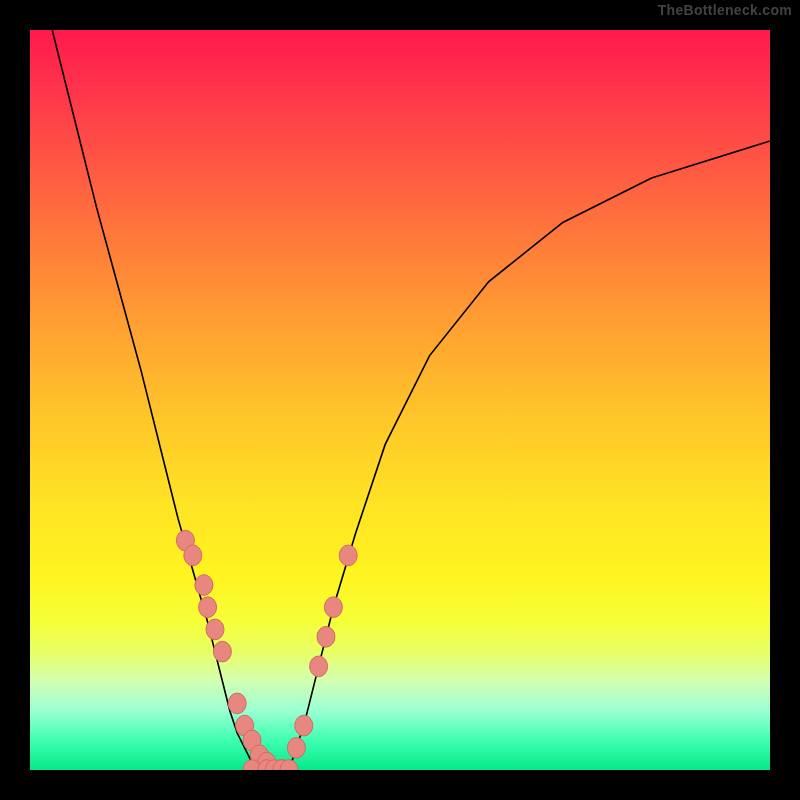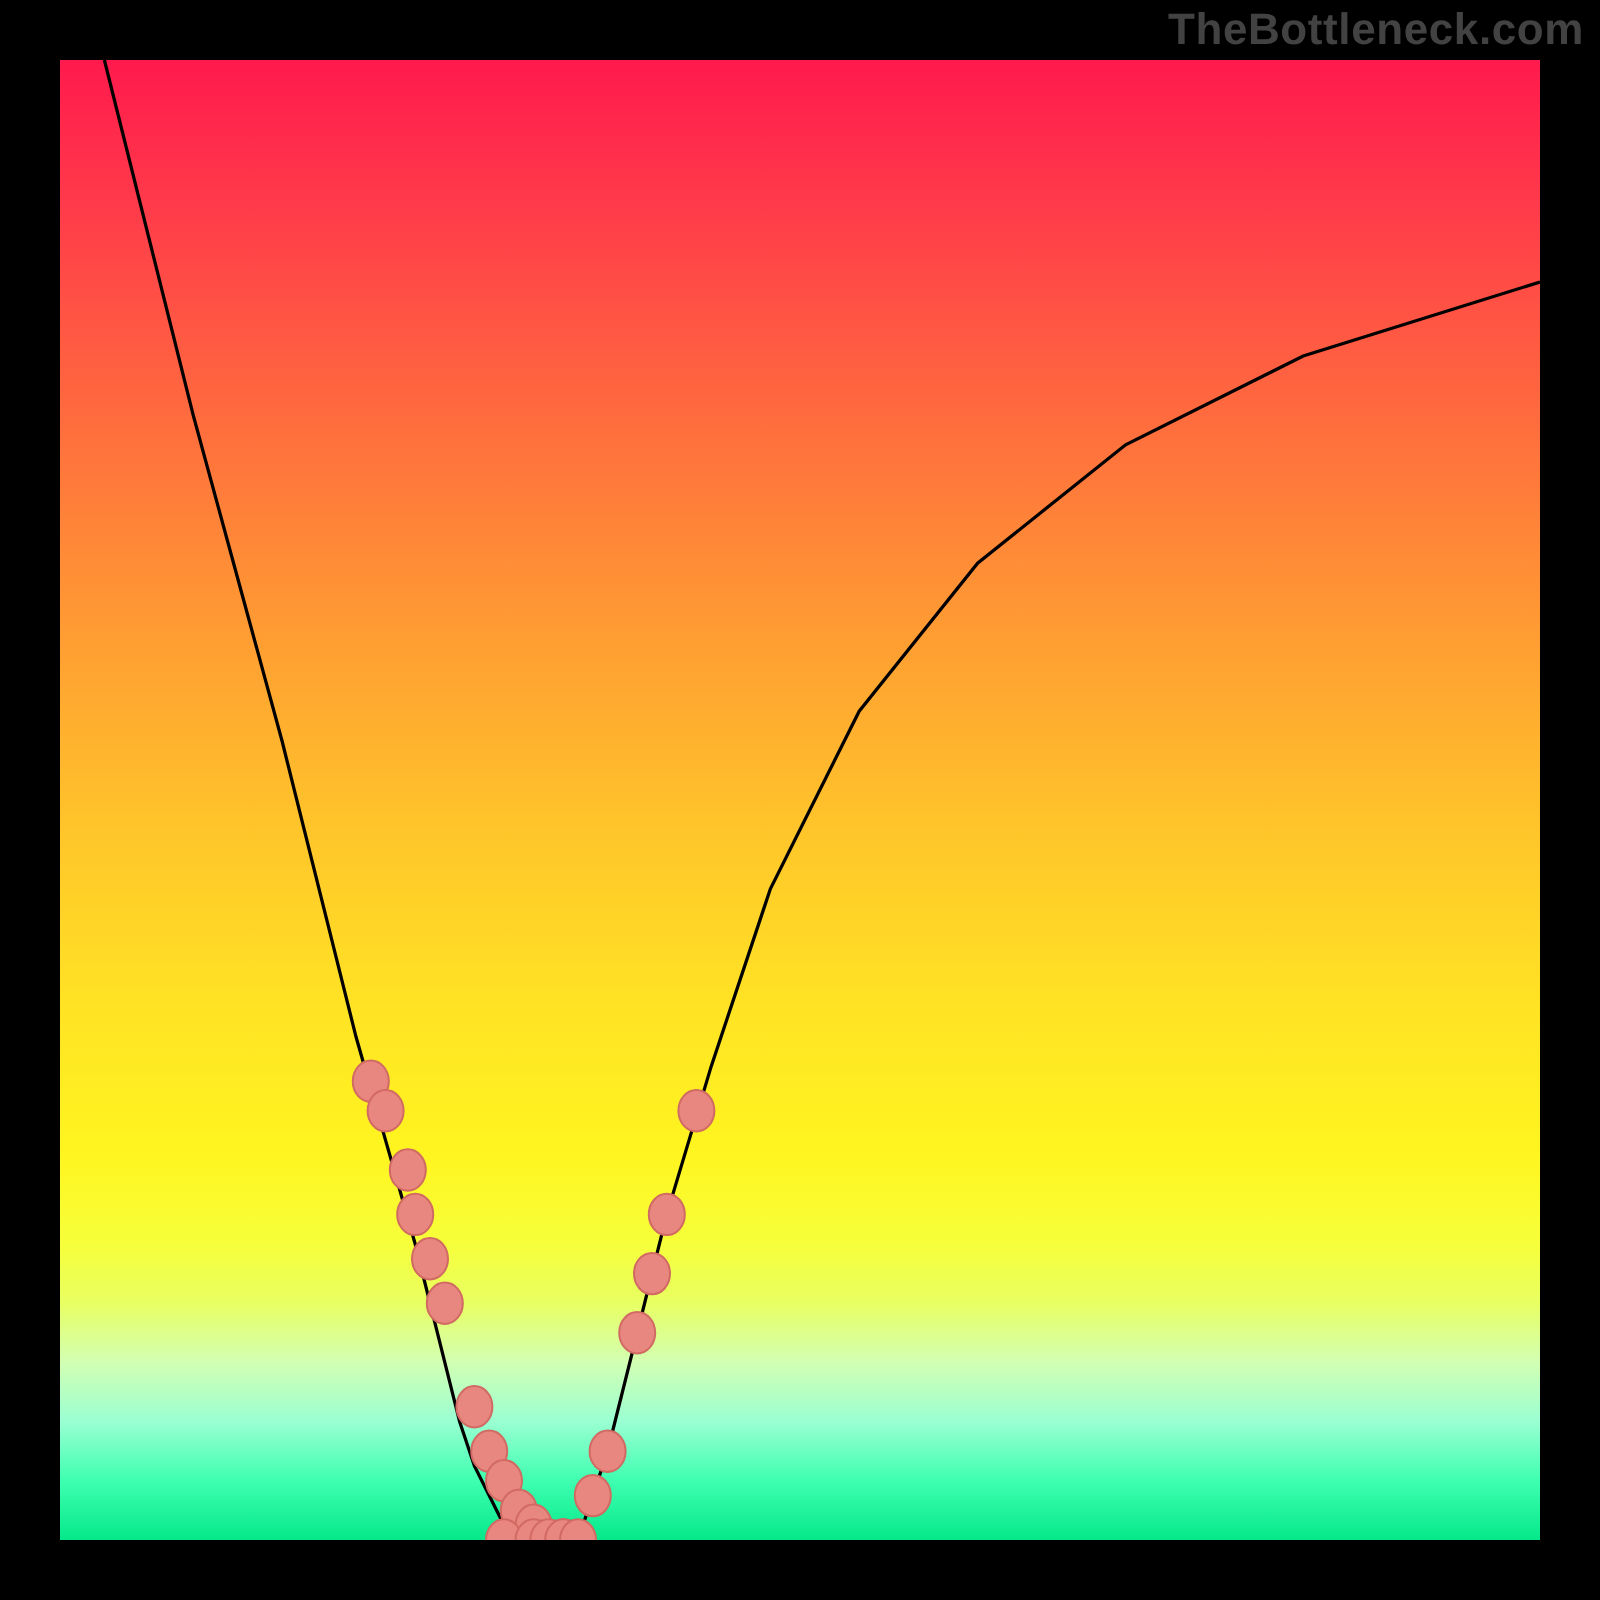--- a/index.html
+++ b/index.html
@@ -42,21 +42,21 @@
     position: absolute;
     left: 0; top: 0;
     width: 100%; height: 100%;
     pointer-events: none;
   }
   .watermark {
     position: absolute;
     top: 2px;
     right: 8px;
     color: #424242;
-    font-size: 22px;
+    font-size: 14px;
     font-weight: 600;
     letter-spacing: 0.3px;
   }
 </style>
 </head>
 <body>
 
 <div class="stage">
   <div class="watermark">TheBottleneck.com</div>
   <div class="plot">

